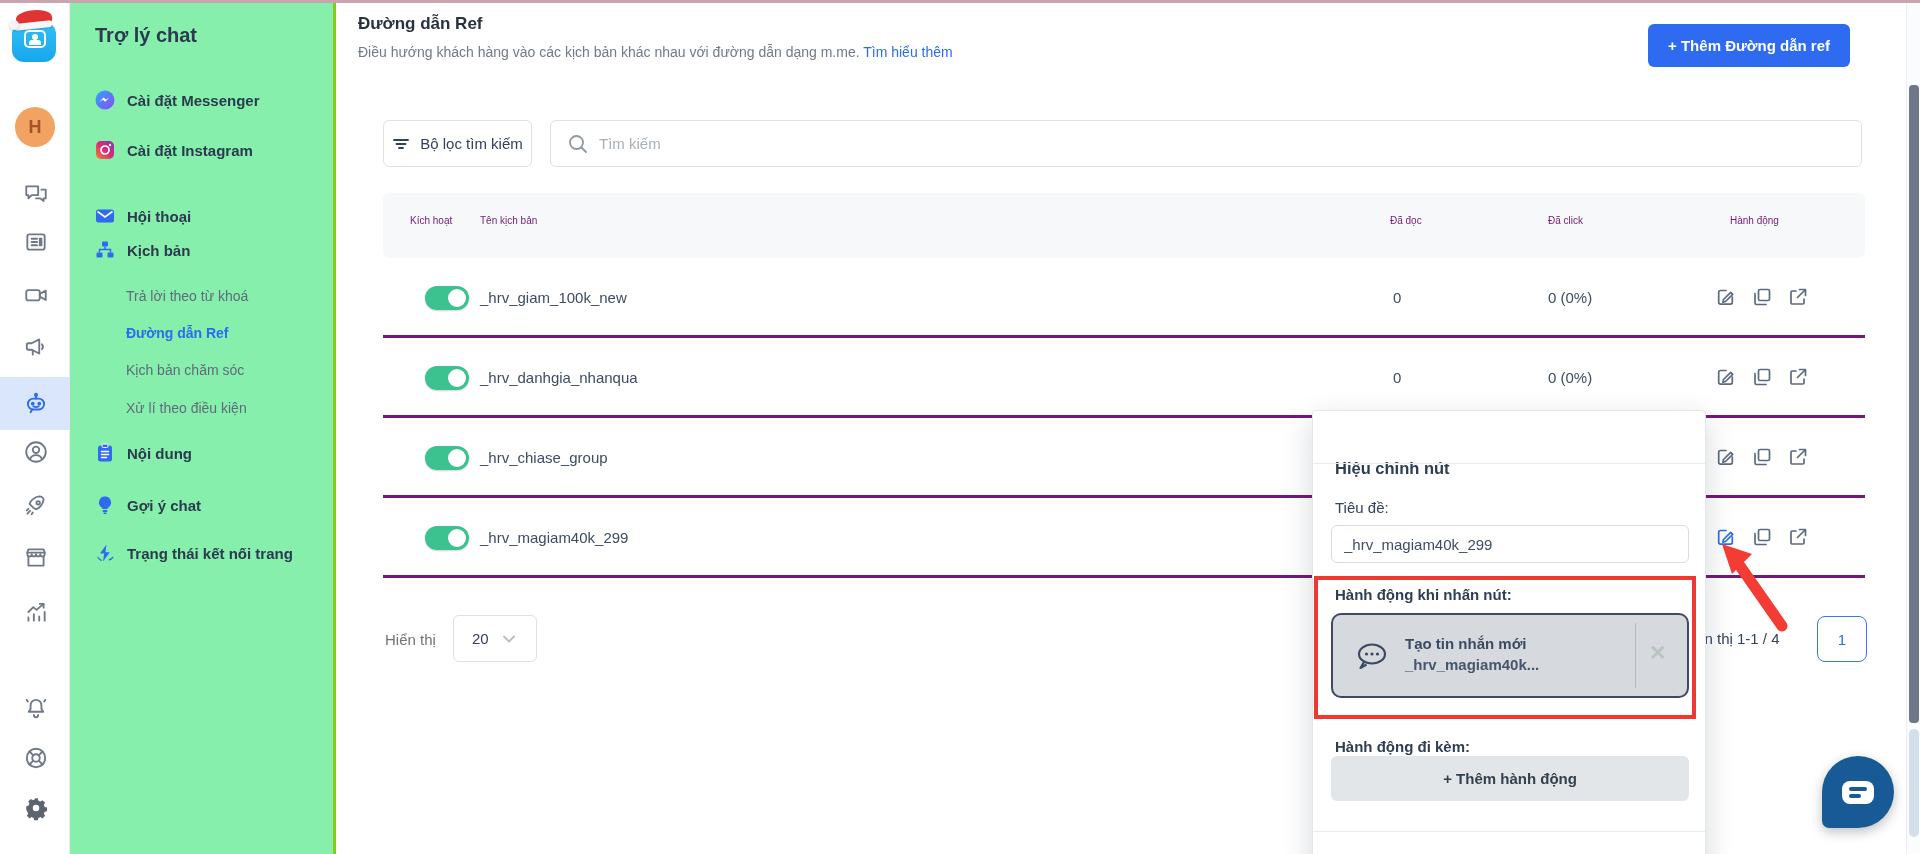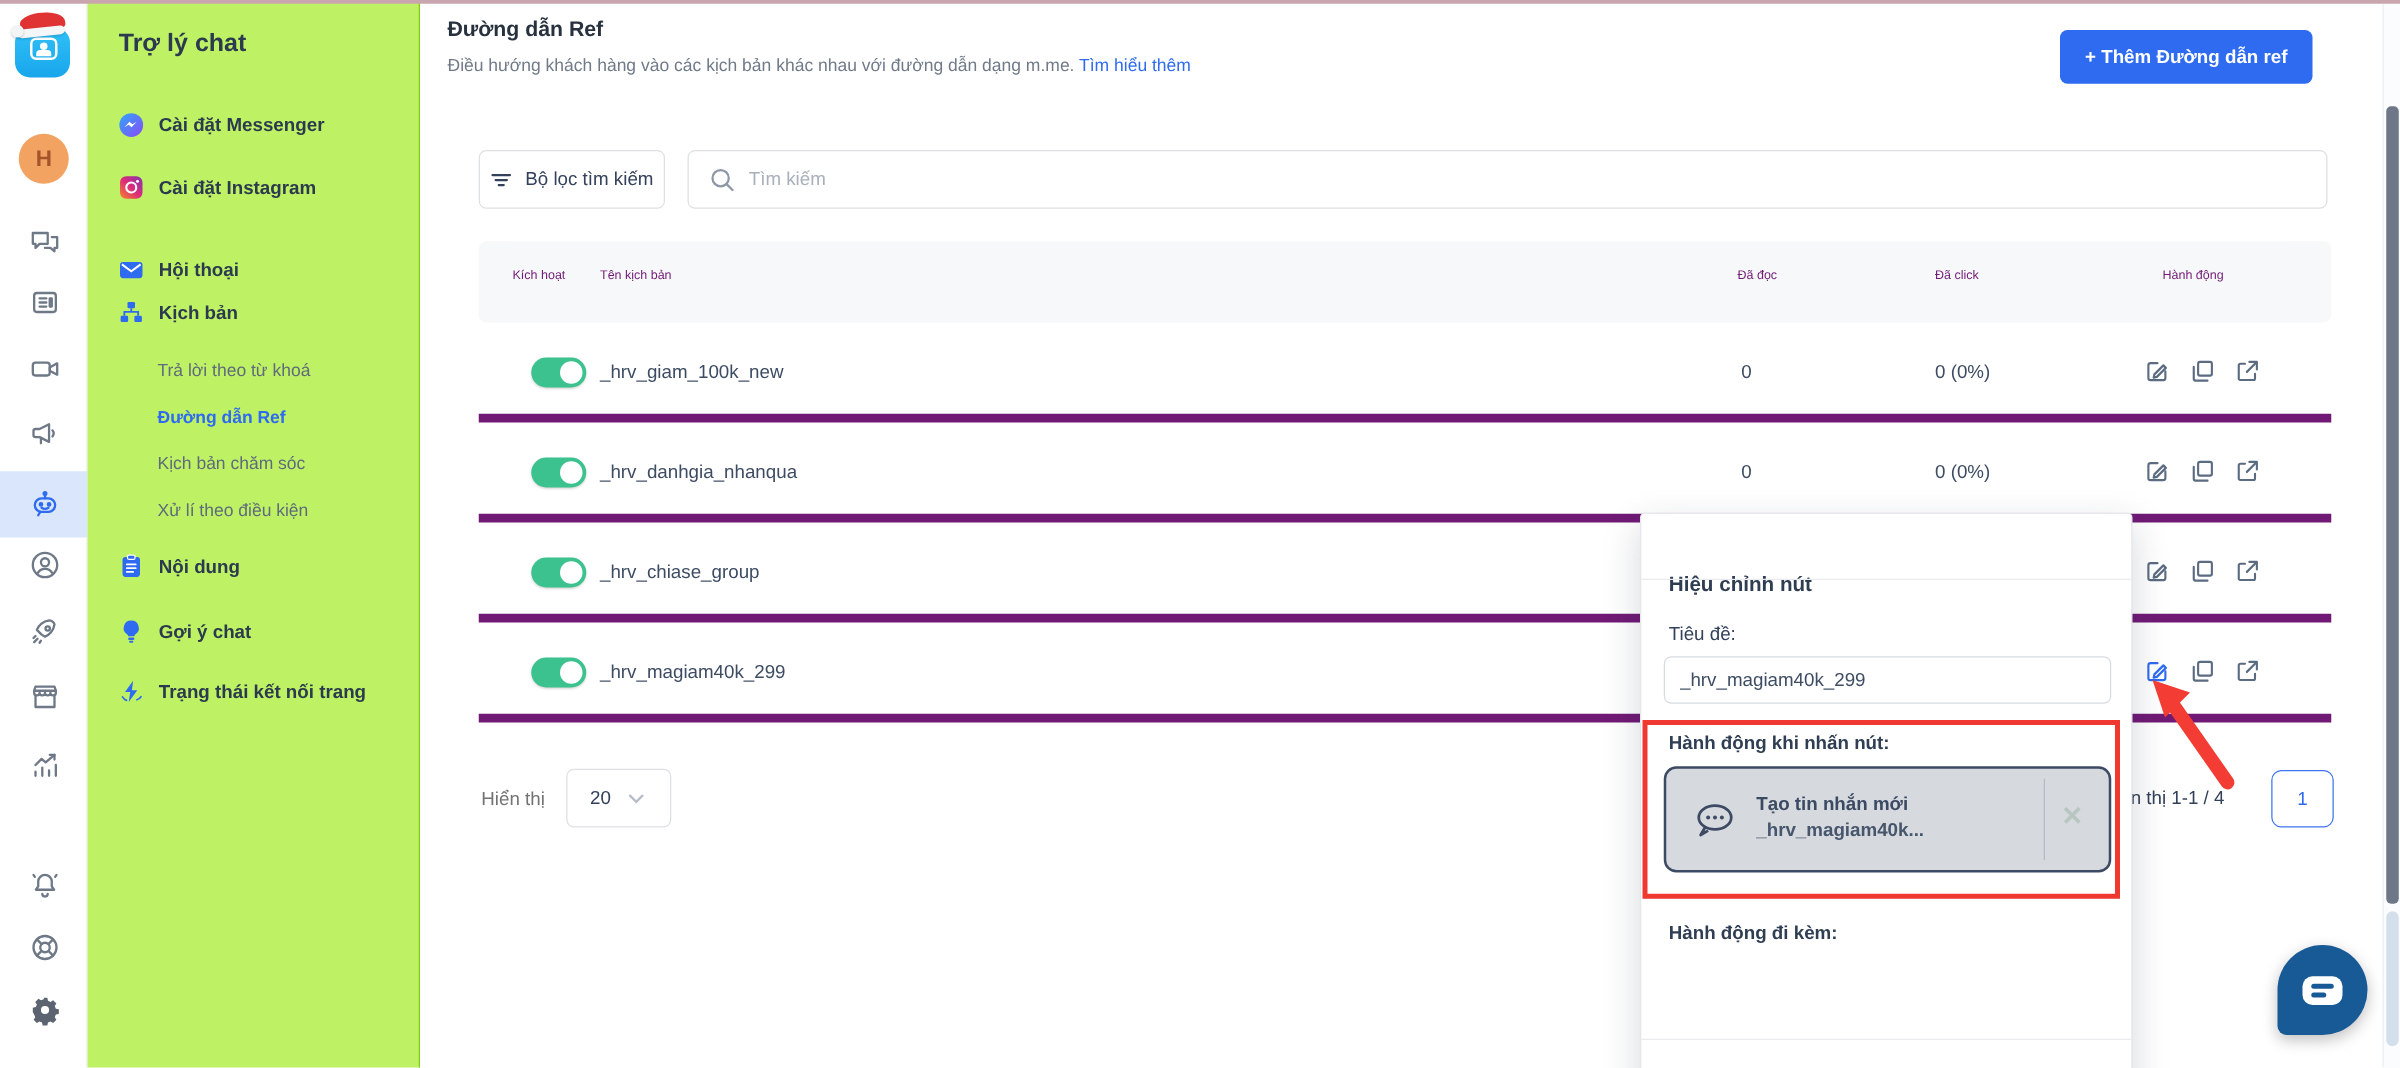--- a/index.html
+++ b/index.html
@@ -21,21 +21,21 @@
   .logo .sq { position:absolute; left:2px; top:8px; width:44px; height:40px; background:linear-gradient(180deg,#31c1f7,#18a6ec); border-radius:12px; }
   .logo .bub { position:absolute; left:14px; top:16px; width:22px; height:18px; border:2.5px solid #fff; border-radius:5px; background:transparent; }
   .logo .head { position:absolute; left:22px; top:20px; width:6px; height:6px; background:#fff; border-radius:50%; }
   .logo .body { position:absolute; left:19px; top:26px; width:12px; height:5px; background:#fff; border-radius:3px 3px 0 0; }
   .logo .hat  { position:absolute; left:6px; top:-4px; width:36px; height:16px; background:#e03434; border-radius:60% 80% 40% 20%; transform:rotate(-8deg); }
   .logo .brim { position:absolute; left:4px; top:8px; width:38px; height:7px; background:#f4f6f8; border-radius:4px; transform:rotate(-6deg); box-shadow:0 1px 2px rgba(0,0,0,.15); }
   .logo .pom { position:absolute; left:-1px; top:6px; width:10px; height:10px; background:#f2f4f6; border-radius:50%; box-shadow:0 1px 2px rgba(0,0,0,.2); }
   .avatar { position:absolute; left:15px; top:107px; width:40px; height:40px; border-radius:50%; background:#f2a361; color:#a3542c; font-weight:bold; font-size:18px; display:flex; align-items:center; justify-content:center; }
 
   
-  .sidebar { position:absolute; left:70px; top:0; bottom:0; width:266px; background:#bef264; border-right:1px solid #84cc16; z-index:20; }
+  .sidebar { position:absolute; left:70px; top:0; bottom:0; width:266px; background:#86efac; border-right:3px solid #84cc16; z-index:20; }
   .sb-title { position:absolute; left:25px; top:24px; font-size:20px; font-weight:bold; color:#2b3a4e; }
   .sb-item { position:absolute; left:25px; height:24px; display:flex; align-items:center; gap:12px; font-size:15px; font-weight:600; color:#2b3a4e; cursor:pointer; }
   .sb-item .ic { width:20px; height:20px; flex:0 0 20px; }
   .sb-sub { position:absolute; left:56px; font-size:14px; color:#5f6b7c; cursor:pointer; }
   .sb-sub.active { color:#2e6bf0; font-weight:700; }
 
   
   .main { position:absolute; left:336px; top:0; right:0; bottom:0; background:#fff; }
   .page-title { position:absolute; left:22px; top:14px; font-size:17px; font-weight:bold; color:#28323e; }
   .page-desc { position:absolute; left:22px; top:44px; font-size:14px; color:#707a89; }
@@ -45,21 +45,21 @@
   .btn-filter { position:absolute; left:47px; top:120px; width:149px; height:47px; background:#fff; border:1px solid #dde0e5; border-radius:6px; display:flex; align-items:center; justify-content:center; gap:10px; font-size:15px; color:#33415a; cursor:pointer; }
   .search-box { position:absolute; left:214px; top:120px; width:1312px; height:47px; background:#fff; border:1px solid #dde0e5; border-radius:6px; }
   .search-box input { position:absolute; left:48px; top:0; width:1240px; height:45px; border:none; outline:none; font-size:15px; color:#3d4c63; background:transparent; }
   .search-box input::placeholder { color:#a8b0bc; }
   .search-ic { position:absolute; left:16px; top:12px; width:22px; height:22px; color:#8d97a5; }
 
   
   .table { position:absolute; left:47px; top:193px; width:1482px; }
   .thead { position:relative; height:65px; background:#f7f8f9; border-radius:6px; }
   .th { position:absolute; top:22px; font-size:10px; color:#701a75; }
-  .trow { position:relative; height:80px; border-bottom:7px solid #701a75; }
+  .trow { position:relative; height:80px; border-bottom:3px solid #701a75; }
   .cell-name { position:absolute; left:97px; top:31px; font-size:15px; color:#3d4c63; }
   .cell-num { position:absolute; top:31px; font-size:15px; color:#3d4c63; }
   .toggle { position:absolute; left:42px; top:28px; width:44px; height:24px; background:#3cc28e; border-radius:12px; cursor:pointer; box-shadow:0 1px 2px rgba(0,0,0,.18); }
   .toggle .knob { position:absolute; right:3px; top:3px; width:18px; height:18px; background:#fff; border-radius:50%; }
   .act { position:absolute; top:28px; width:22px; height:22px; color:#5b6b82; cursor:pointer; }
   .act svg { width:22px; height:22px; stroke:currentColor; fill:none; stroke-width:1.7; stroke-linecap:round; stroke-linejoin:round; }
   .act.blue { color:#2e6bf0; }
   .a1{left:1332px}.a2{left:1368px}.a3{left:1404px}
 
   
@@ -406,20 +406,21 @@
           <circle cx="17" cy="13" r="1.6" fill="currentColor"></circle>
           <circle cx="22.5" cy="13" r="1.6" fill="currentColor"></circle>
         </svg>
       <div class="chip-t1">Tạo tin nhắn mới</div>
       <div class="chip-t2">_hrv_magiam40k...</div>
       <div class="chip-div"></div>
       <div class="chip-x">✕</div>
     </div>
     <div class="red-box"></div>
     <div class="pp-label b" style="top:327px">Hành động đi kèm:</div>
+    <button class="btn-addact">+ Thêm hành động</button>
     <div class="pp-hr" style="top:420px"></div>
   </div>
 
   <svg class="arrow" viewBox="0 0 90 100">
     <path d="M24 28 L66 88" stroke="#f23c34" stroke-width="11" stroke-linecap="round" fill="none"></path>
     <polygon points="6,6 36,16 16,36" fill="#f23c34"></polygon>
   </svg>
 
   <div class="chat-widget">
     <div class="cw-bub">

